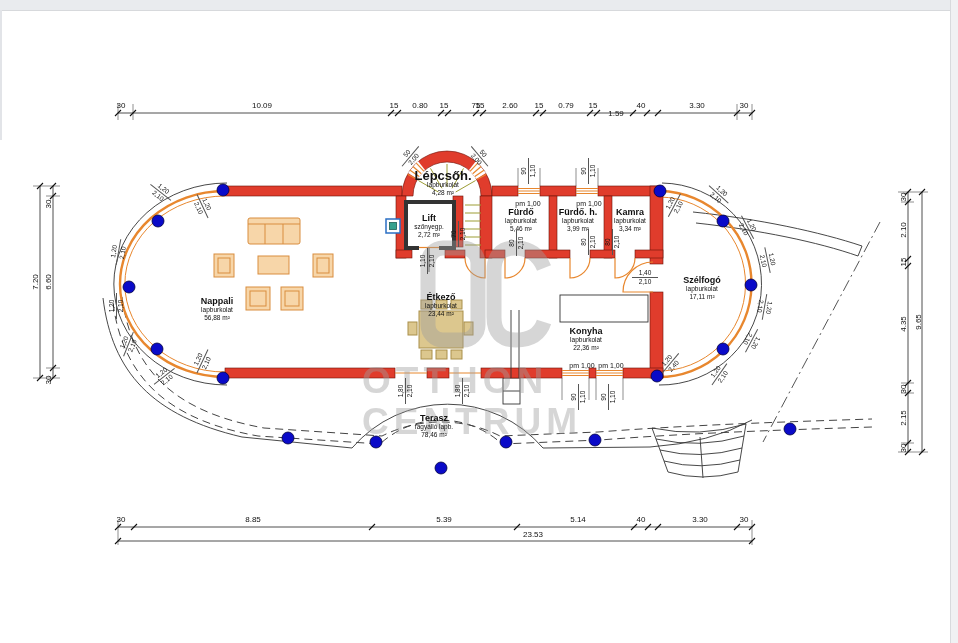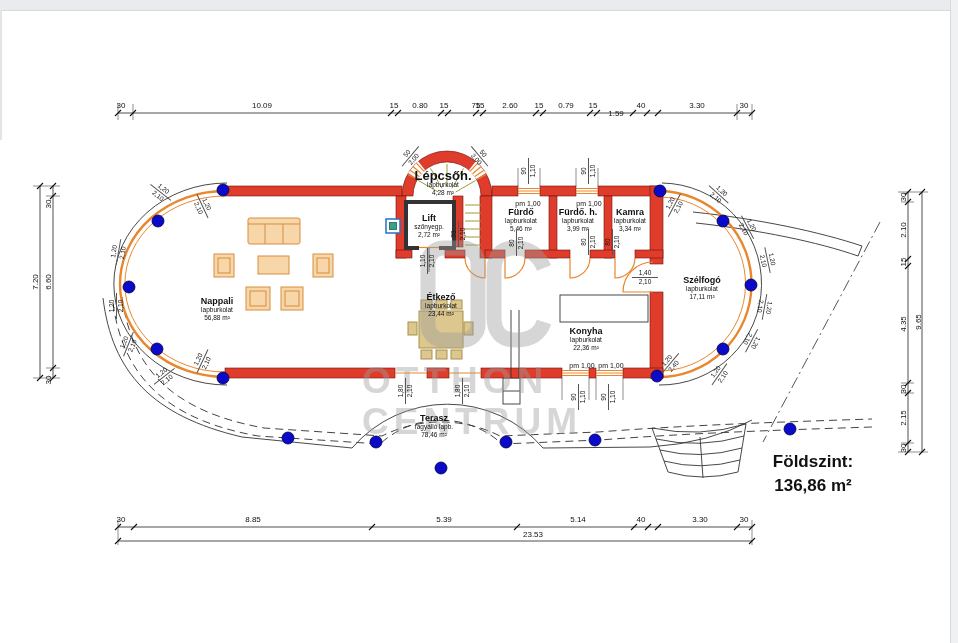--- a/index.html
+++ b/index.html
@@ -417,17 +417,13 @@
   <div class="tag" style="left:467px;top:148px;transform:rotate(50deg)">
       <span class="tw">50</span>
       <span>2,00</span>
     </div>
 
   <span class="pm" style="left:528px;top:203px">pm 1,00</span>
   <span class="pm" style="left:589px;top:203px">pm 1,00</span>
   <span class="pm" style="left:582px;top:365px">pm 1,00</span>
   <span class="pm" style="left:611px;top:365px">pm 1,00</span>
 
-  <div class="summary">
-    <div>Földszint:</div>
-    <div>136,86 m²</div>
-  </div>
 </div>
 
 </body></html>

